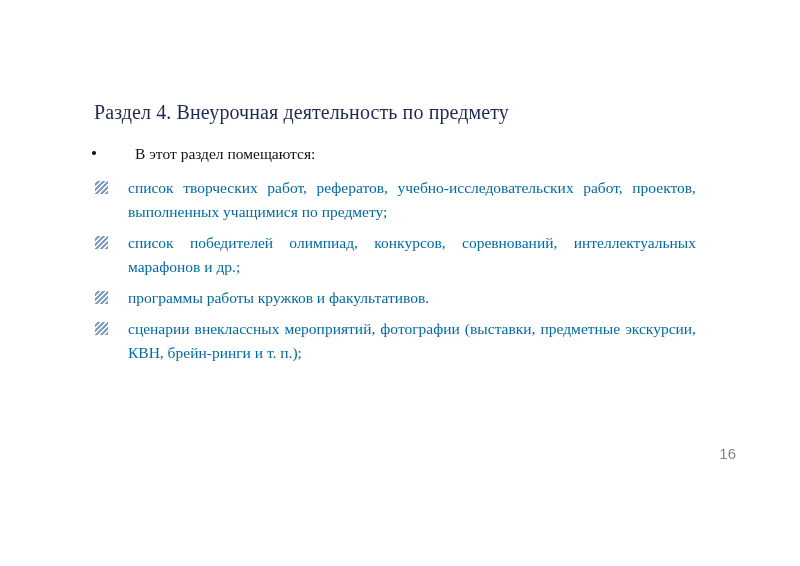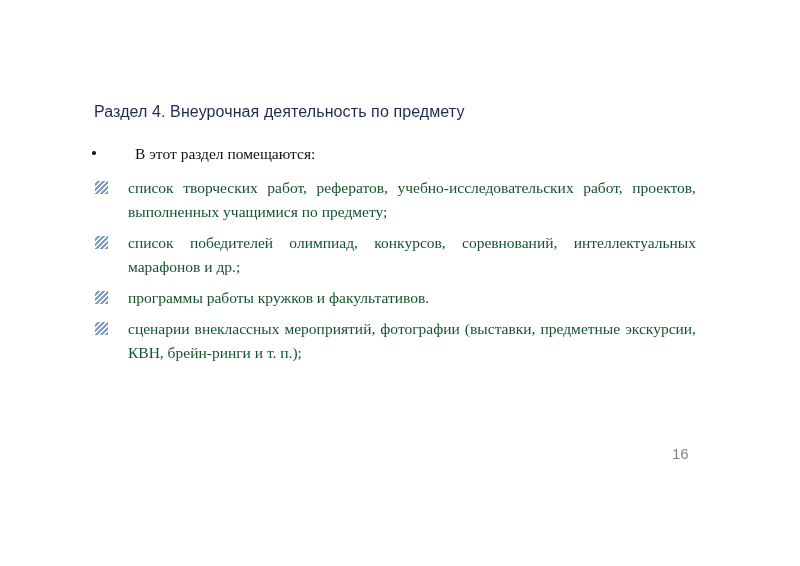--- a/index.html
+++ b/index.html
@@ -21,22 +21,22 @@
     inset: 0;
     background: #ffffff;
   }
 
   
   #slide-title {
     position: absolute;
     left: 94px;
     top: 97px;
     width: 620px;
-    font-family: Liberation Sans, sans-serif;
-    font-size: 16px;
+    font-family: Liberation Serif, serif;
+    font-size: 20px;
     line-height: 30px;
     color: #1f2a52;
     letter-spacing: 0.1px;
     white-space: nowrap;
   }
 
   
   #body-block {
     position: absolute;
     left: 88px;
@@ -88,37 +88,37 @@
         #ffffff 1.6px,
         #7e9ec4 1.6px,
         #7e9ec4 3.6px
     );
     box-sizing: border-box;
   }
   .bullet-text {
     display: block;
     font-size: 15.5px;
     line-height: 24px;
-    color: #14532d;
+    color: #0369a1;
     text-align: justify;
     text-justify: inter-word;
     hyphens: none;
   }
   
   .bullet-text.justify-all {
     text-align-last: left;
   }
 
   
   #page-number {
     position: absolute;
-    left: 672px;
+    left: 696px;
     top: 445px;
     width: 40px;
-    text-align: left;
+    text-align: right;
     font-family: "Liberation Sans", "DejaVu Sans", sans-serif;
     font-size: 15px;
     color: #84848f;
   }
 </style>
 </head>
 <body>
 
 <div id="slide">
 

